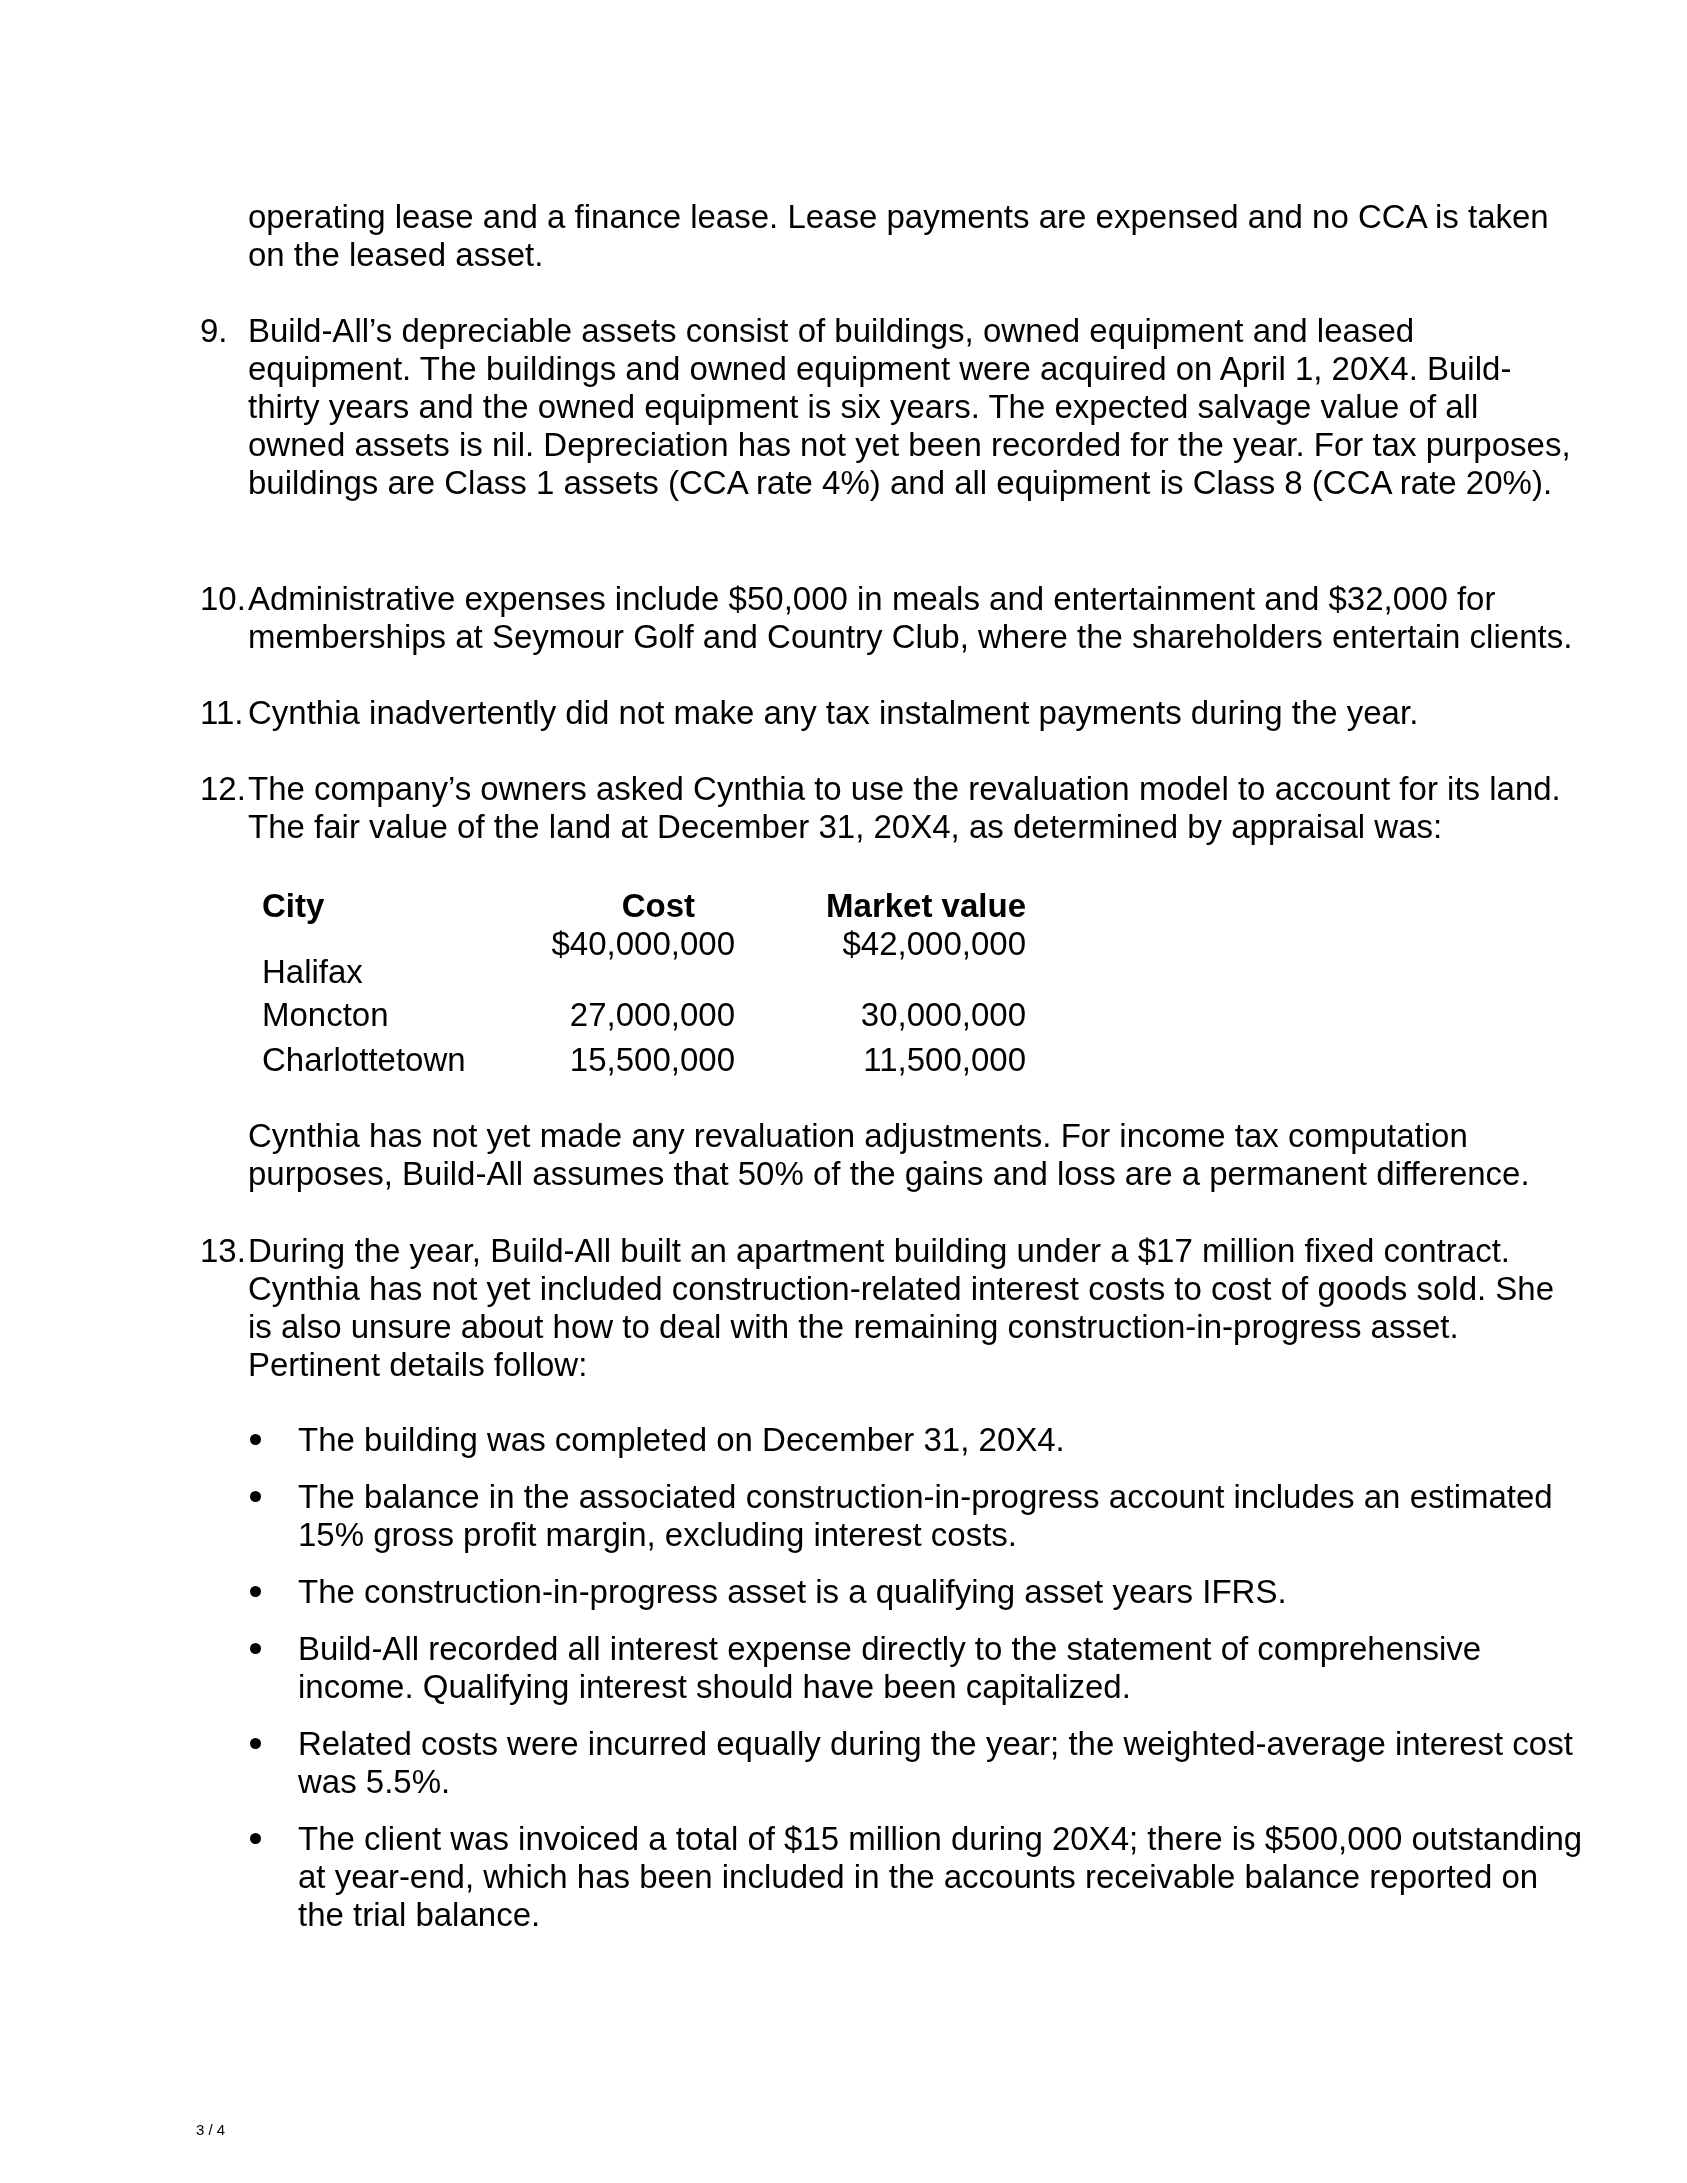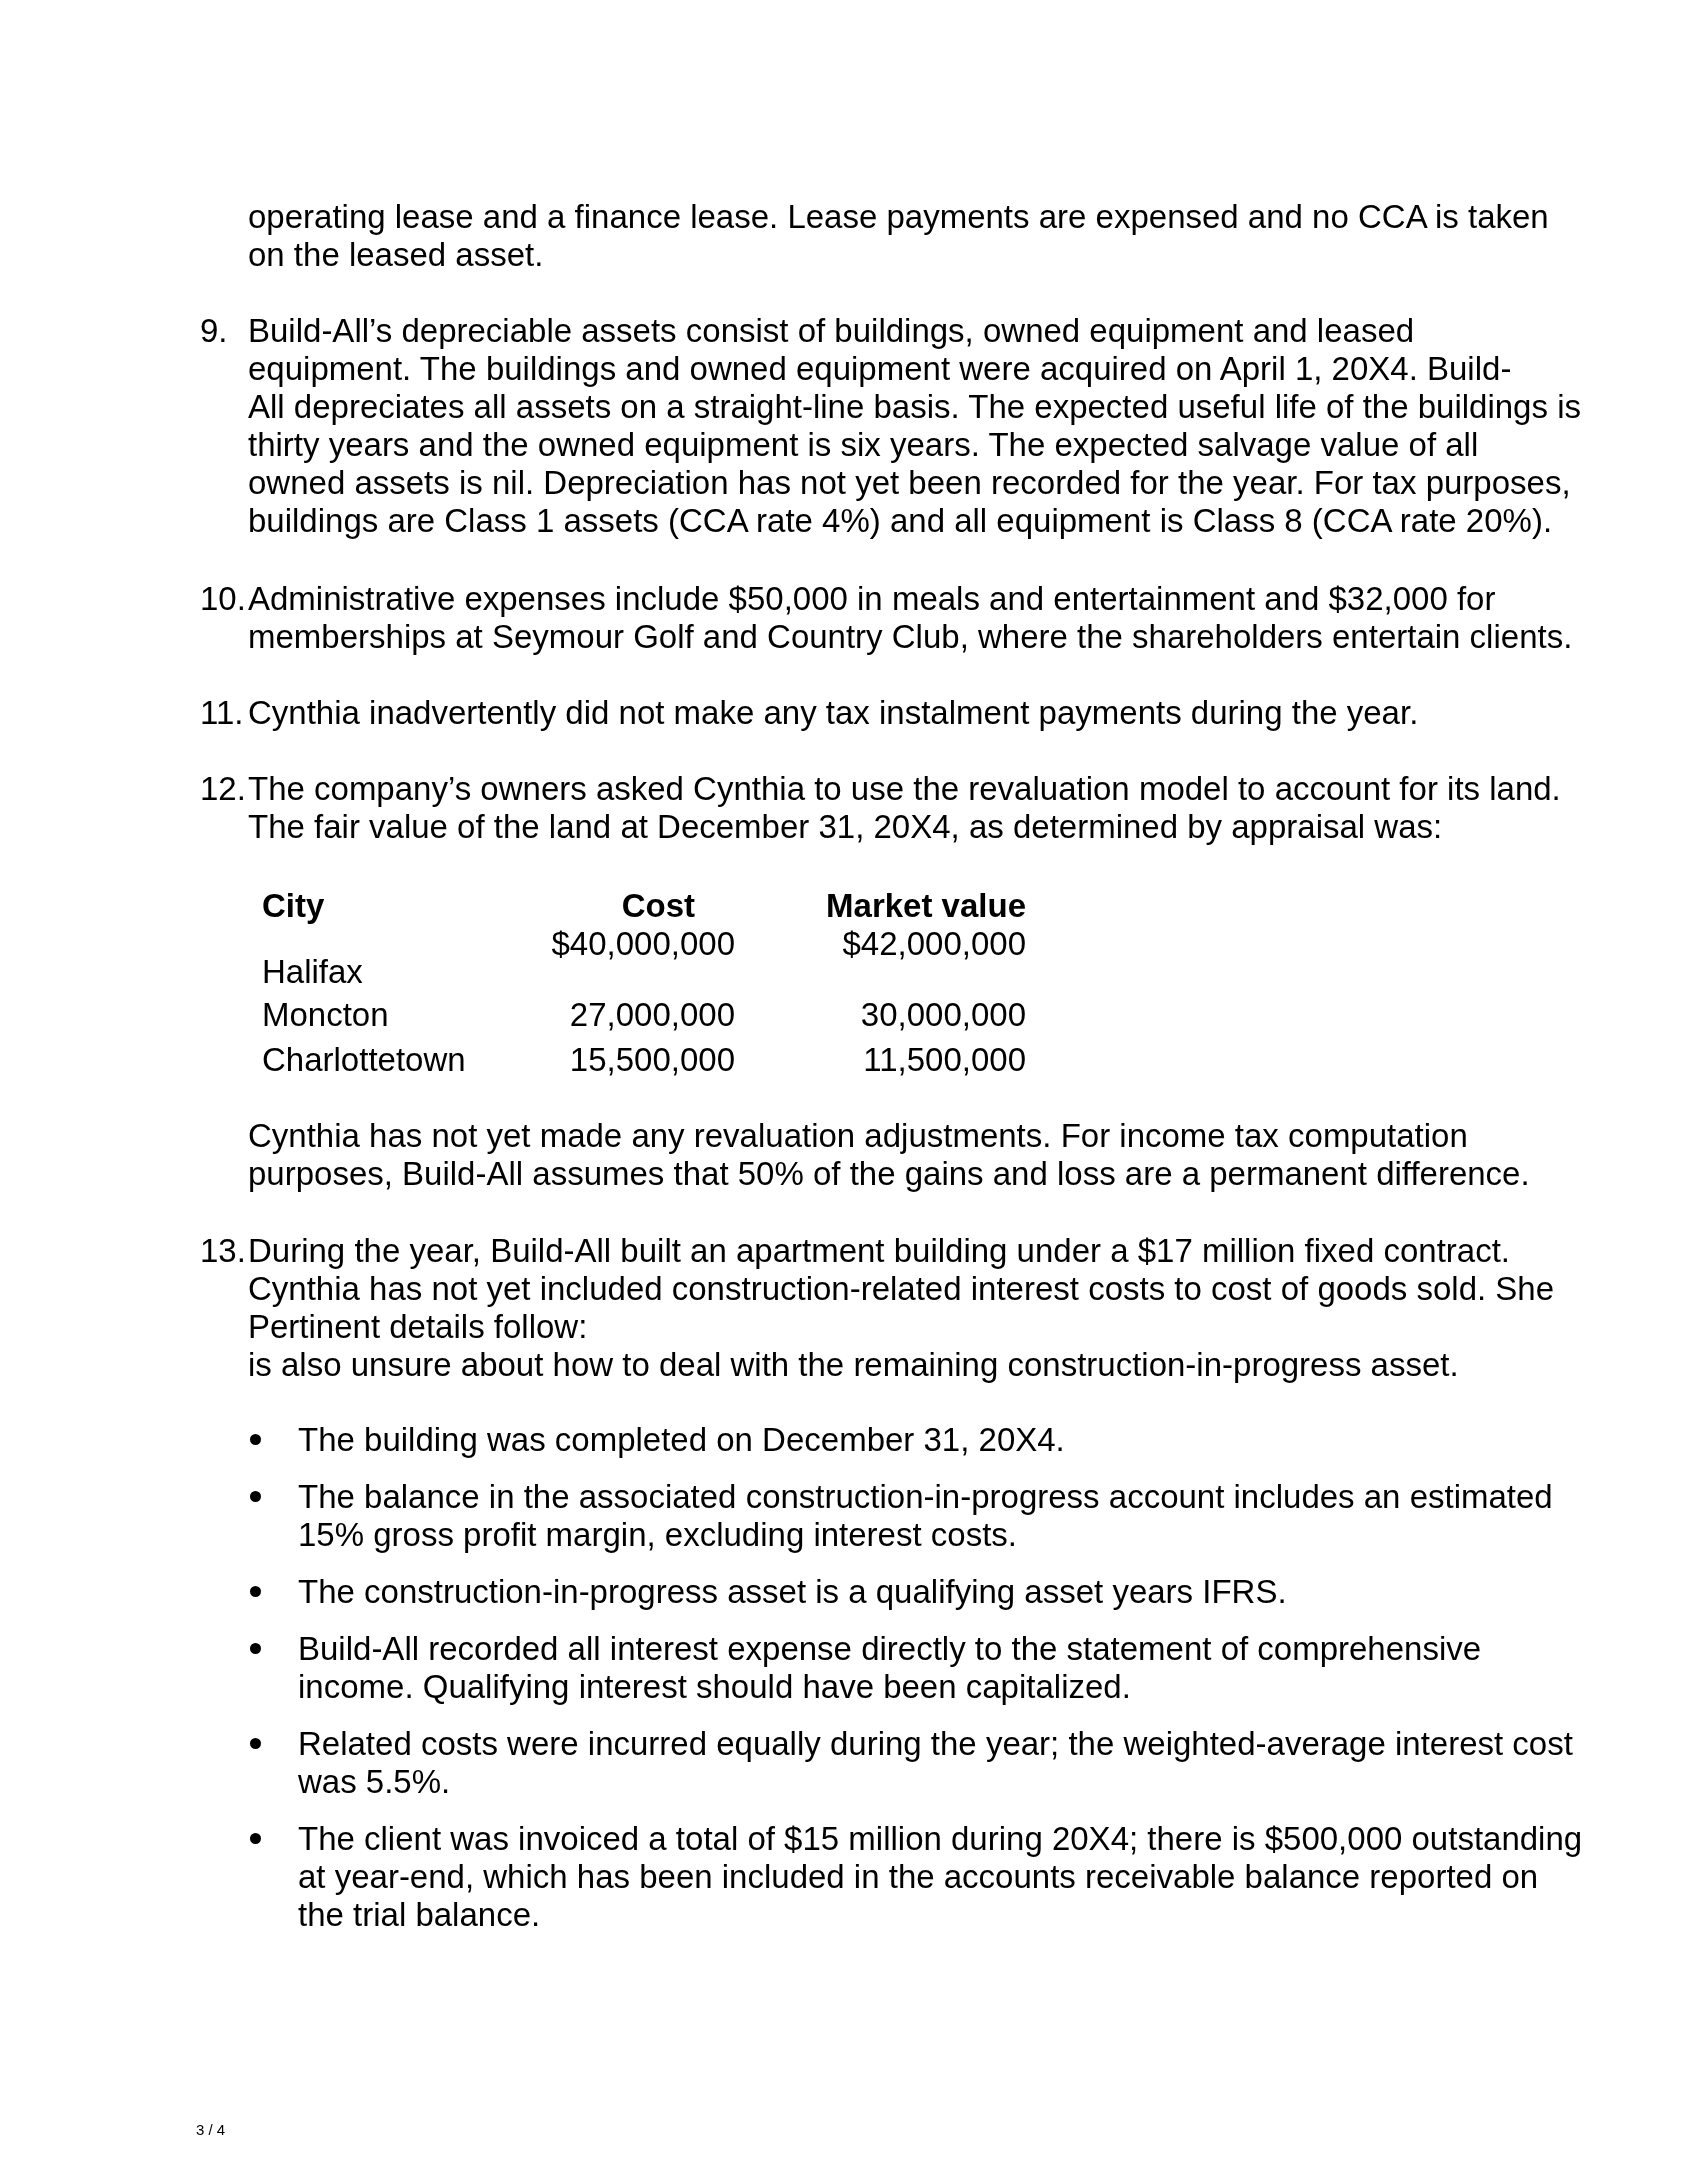--- a/index.html
+++ b/index.html
@@ -35,21 +35,20 @@
 
   <div class="block" style="top:198px;">
     <span class="line">operating lease and a finance lease. Lease payments are expensed and no CCA is taken</span>
     <span class="line">on the leased asset.</span>
   </div>
 
   <div class="block" style="top:312px;">
     <span class="num">9.</span>
     <span class="line">Build-All’s depreciable assets consist of buildings, owned equipment and leased</span>
     <span class="line">equipment. The buildings and owned equipment were acquired on April 1, 20X4. Build-</span>
-    <span class="line">All depreciates all assets on a straight-line basis. The expected useful life of the buildings is</span>
     <span class="line">thirty years and the owned equipment is six years. The expected salvage value of all</span>
     <span class="line">owned assets is nil. Depreciation has not yet been recorded for the year. For tax purposes,</span>
     <span class="line">buildings are Class 1 assets (CCA rate 4%) and all equipment is Class 8 (CCA rate 20%).</span>
   </div>
 
   <div class="block" style="top:580px;">
     <span class="num">10.</span>
     <span class="line">Administrative expenses include $50,000 in meals and entertainment and $32,000 for</span>
     <span class="line">memberships at Seymour Golf and Country Club, where the shareholders entertain clients.</span>
   </div>
@@ -92,22 +91,22 @@
 
   <div class="block" style="top:1117px;">
     <span class="line">Cynthia has not yet made any revaluation adjustments. For income tax computation</span>
     <span class="line">purposes, Build-All assumes that 50% of the gains and loss are a permanent difference.</span>
   </div>
 
   <div class="block" style="top:1232px;">
     <span class="num">13.</span>
     <span class="line">During the year, Build-All built an apartment building under a $17 million fixed contract.</span>
     <span class="line">Cynthia has not yet included construction-related interest costs to cost of goods sold. She</span>
+    <span class="line">is also unsure about how to deal with the remaining construction-in-progress asset.</span>
     <span class="line">Pertinent details follow:</span>
-    <span class="line">is also unsure about how to deal with the remaining construction-in-progress asset.</span>
   </div>
 
   <div class="bullets" style="top:1421px;">
     <div class="bullet-item">
       <span class="bullet-dot"></span>
       <span class="line">The building was completed on December 31, 20X4.</span>
     </div>
     <div class="bullet-item">
       <span class="bullet-dot"></span>
       <span class="line">The balance in the associated construction-in-progress account includes an estimated</span>

